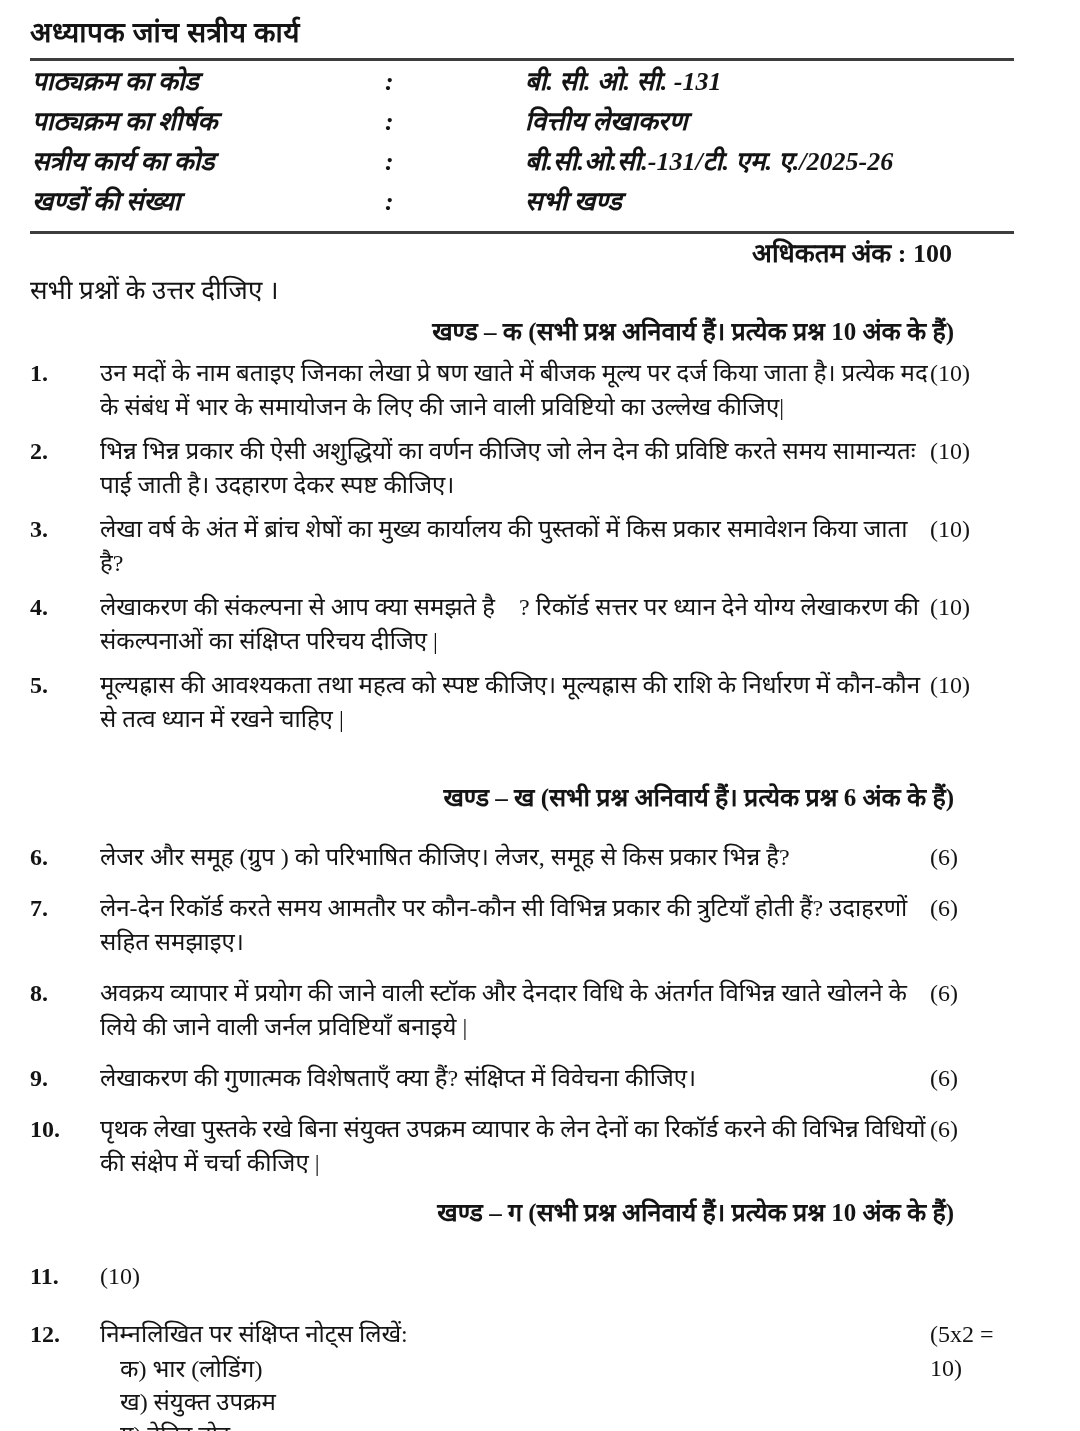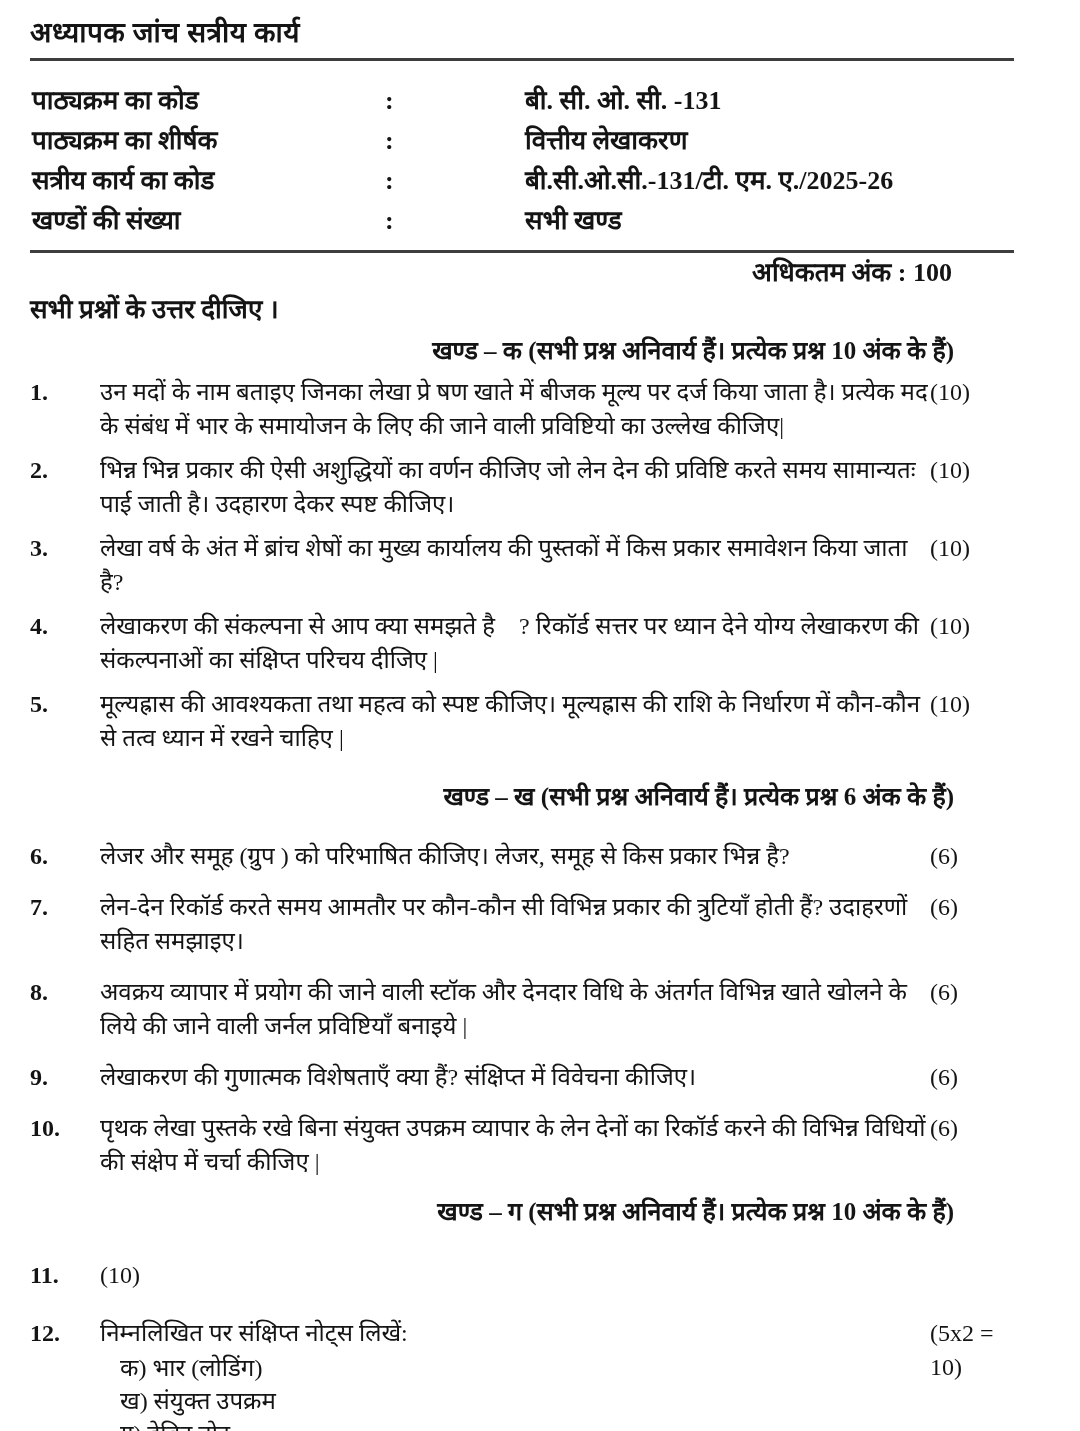--- a/index.html
+++ b/index.html
@@ -21,53 +21,54 @@
   .doc-title {
     text-align: left;
     font-size: 28px;
     font-weight: bold;
     margin: 2px 40px 8px 0;
     letter-spacing: 0.5px;
   }
   .course-table {
     border-top: 3px solid #3d3d3d;
     border-bottom: 3px solid #3d3d3d;
-    padding: 20px 0 9px 0;
+    padding: 1px 0 9px 0;
+    font-style: italic;
   }
   .course-row {
     display: grid;
     grid-template-columns: 355px 140px 1fr;
     font-size: 26px;
     font-weight: bold;
     line-height: 40px;
   }
   .course-label { padding-left: 2px; }
   .course-colon { text-align: left; }
   .course-value {}
   .max-marks {
     text-align: right;
     font-size: 26px;
     font-weight: bold;
     margin: 4px 62px 0 0;
     line-height: 32px;
   }
   .instruction {
     font-size: 26px;
-    font-weight: bold;
+    font-weight: normal;
     margin: 4px 0 0 0;
     line-height: 34px;
   }
   .section-heading {
     text-align: right;
     font-size: 25px;
     font-weight: bold;
     line-height: 32px;
   }
   .section-heading.first { margin: 8px 60px 8px 0; }
-  .section-heading.second { margin: 26px 60px 26px 0; }
+  .section-heading.second { margin: 46px 60px 26px 0; }
   .section-heading.third { margin: 14px 60px 30px 0; }
   .question {
     display: grid;
     grid-template-columns: 70px 1fr 84px;
     font-size: 24px;
     line-height: 34px;
     margin-bottom: 10px;
   }
   .sec-b .question { margin-bottom: 17px; }
   .q-num {

